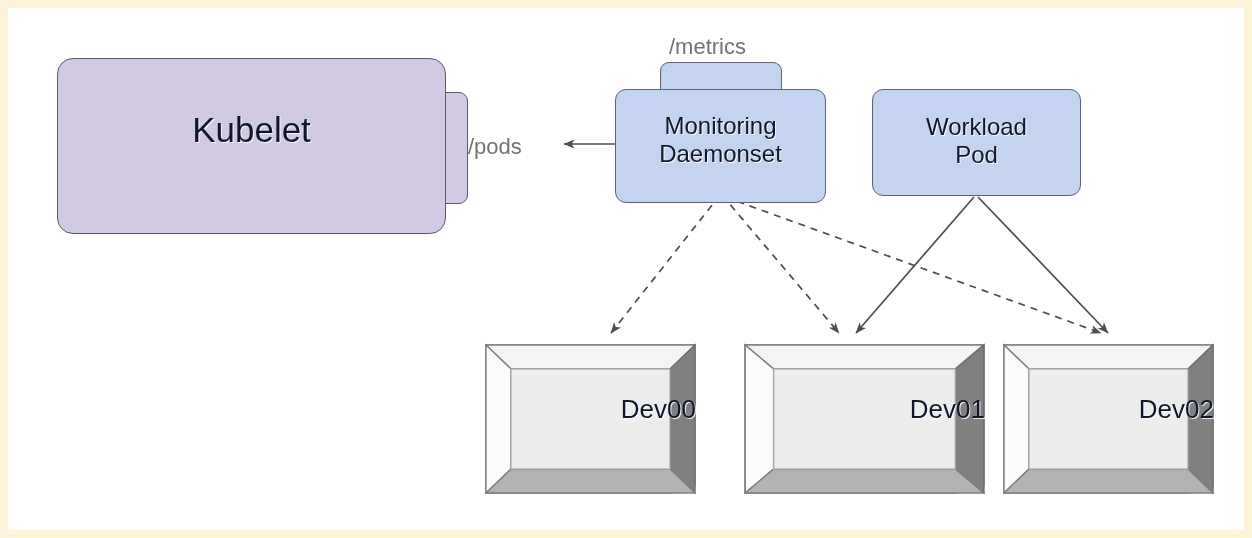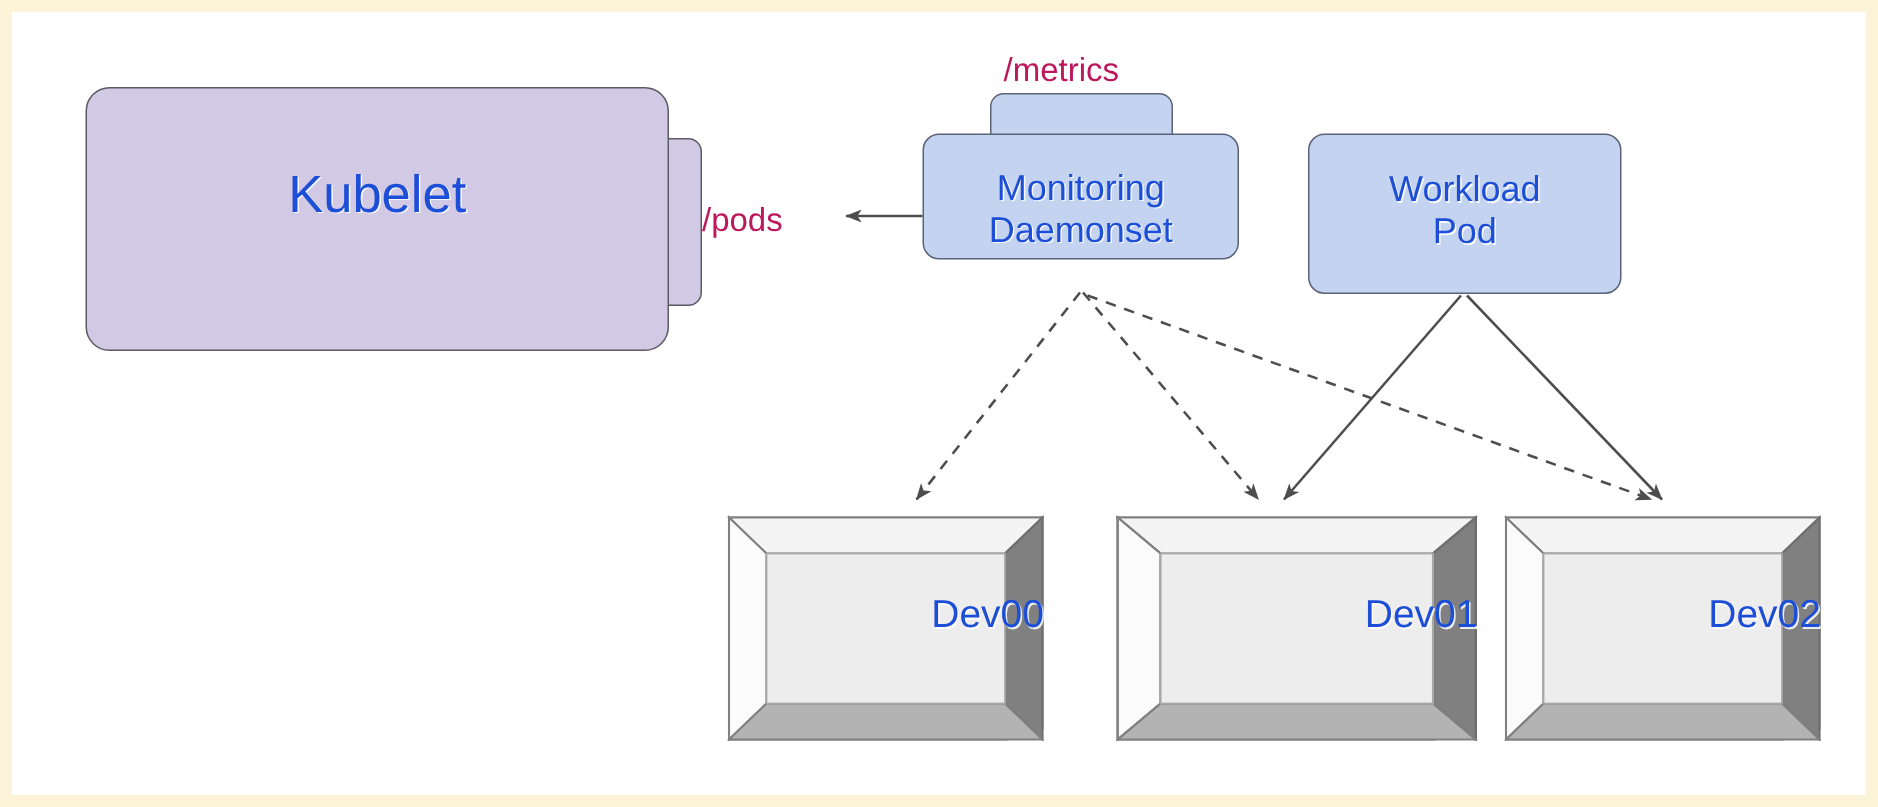--- a/index.html
+++ b/index.html
@@ -33,21 +33,21 @@
     height: 522px;
     pointer-events: none;
   }
 
   
   .node-label {
     position: absolute;
     left: 0;
     right: 0;
     text-align: center;
-    color: #1d4ed8;
+    color: #0f172a;
     text-shadow: 1px 1px 0 rgba(255,255,255,0.85);
     line-height: 1.18;
     white-space: pre-line;
     pointer-events: none;
   }
 
   
   .kubelet-tab {
     position: absolute;
     left: 424px;
@@ -93,41 +93,41 @@
   #monitoring-tab {
     left: 652px;
     top: 54px;
     width: 122px;
     height: 34px;
   }
   #monitoring-box {
     left: 607px;
     top: 81px;
     width: 211px;
-    height: 84px;
+    height: 114px;
   }
   #monitoring-box .node-label {
     top: 22px;
     font-size: 24px;
   }
   #workload-box {
     left: 864px;
     top: 81px;
     width: 209px;
     height: 107px;
   }
   #workload-box .node-label {
     top: 23px;
     font-size: 24px;
   }
 
   
   .edge-label {
     position: absolute;
-    color: #be185d;
+    color: #737373;
     font-size: 22px;
     text-shadow: 1px 1px 0 rgba(255,255,255,0.85);
     white-space: nowrap;
     pointer-events: none;
   }
   #label-pods {
     left: 460px;
     top: 126px;
   }
   #label-metrics {

